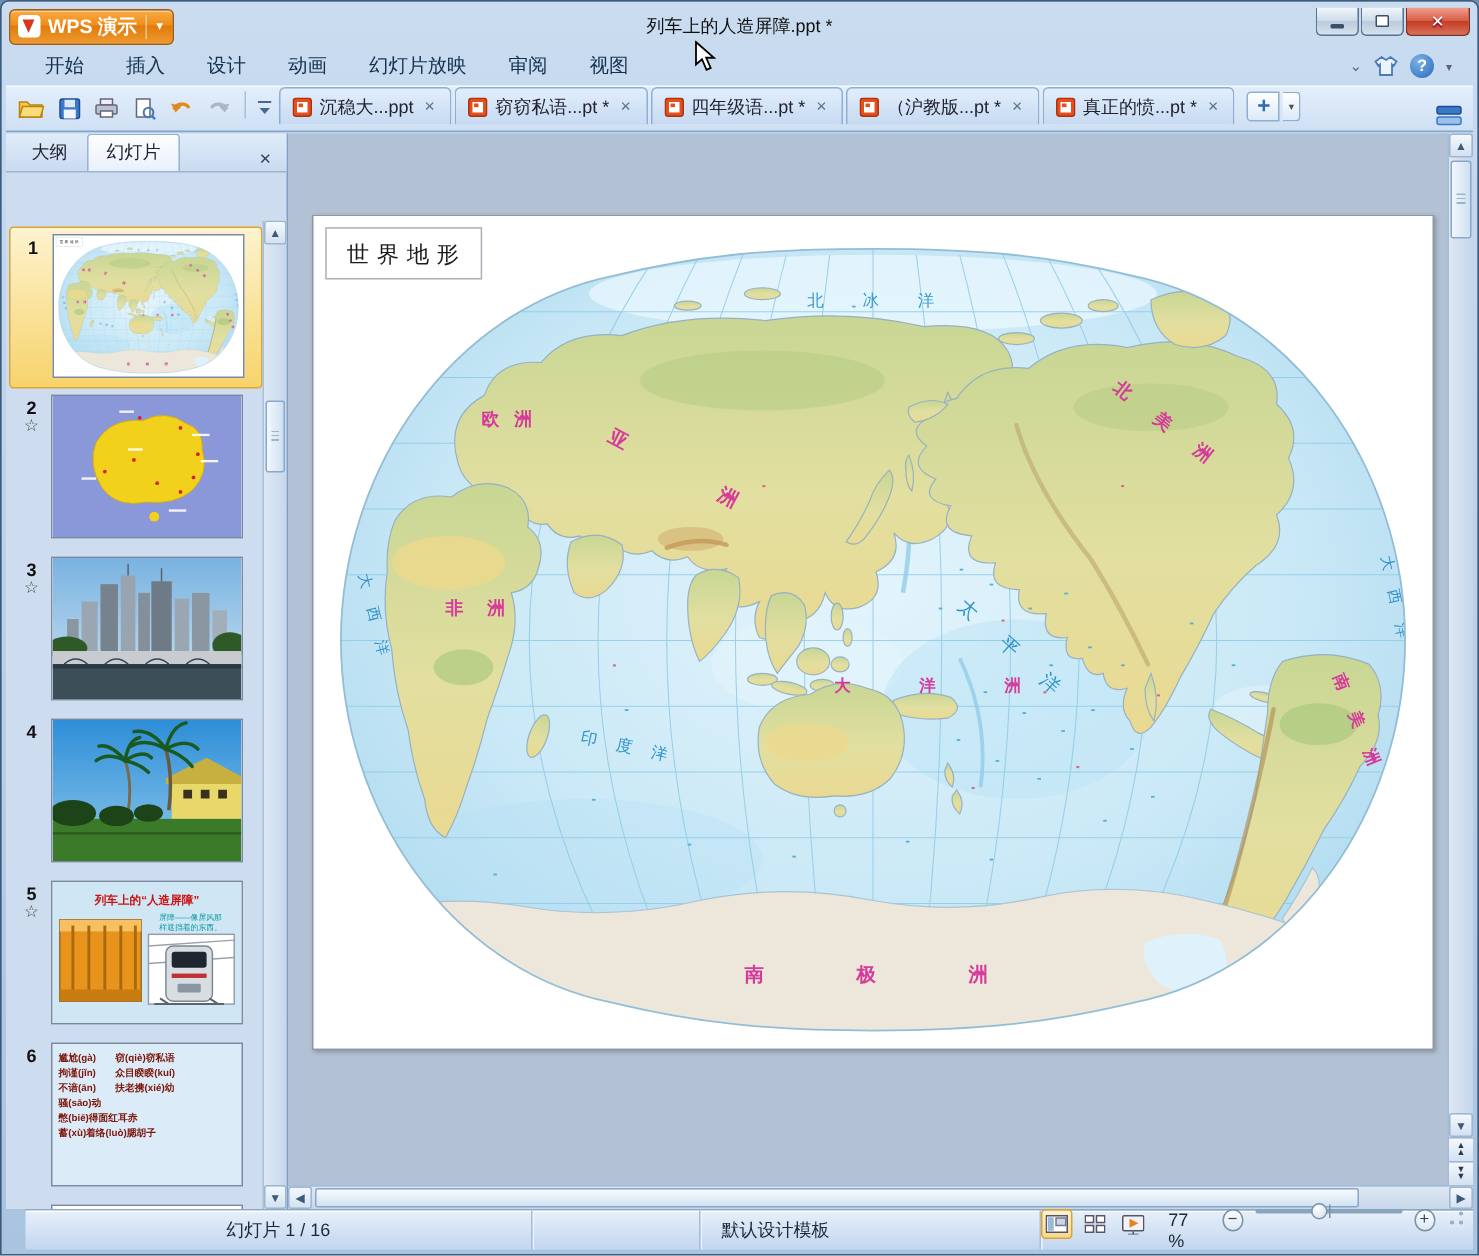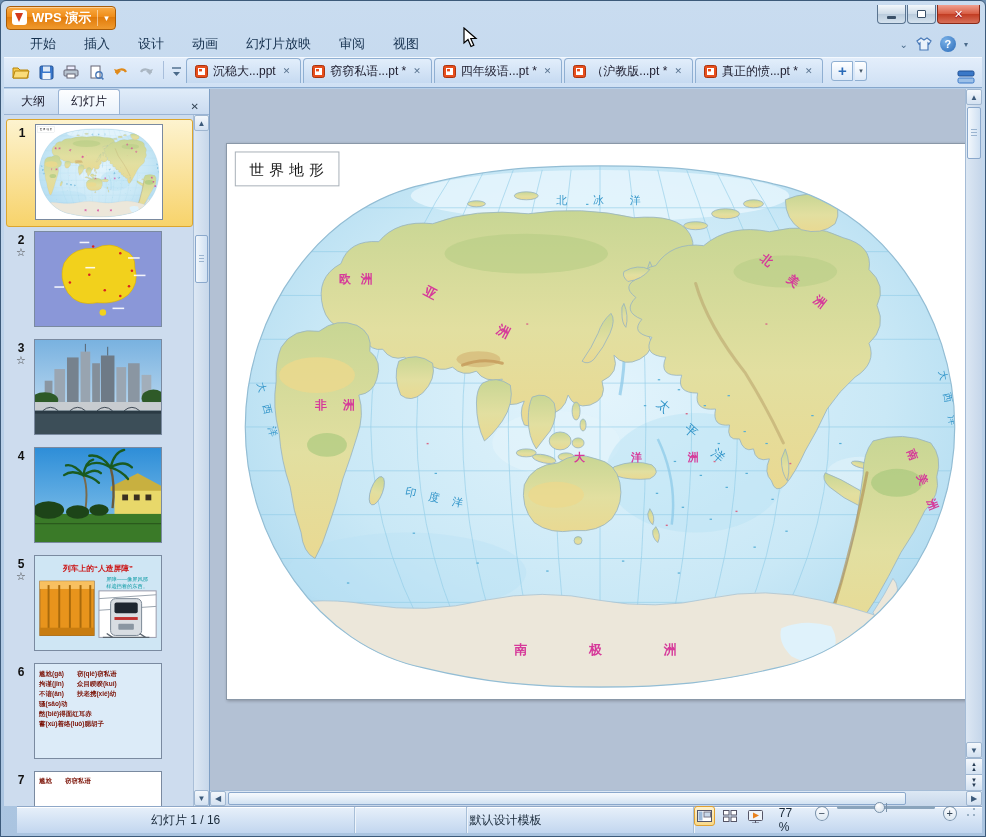--- a/index.html
+++ b/index.html
@@ -60,21 +60,21 @@
   .add-tab::before{content:"+";font-size:15px;font-weight:bold;color:#2a6ab8;}
   .add-tab-caret{width:12px;height:20px;border:1px solid #8fafd2;border-left:none;border-radius:0 3px 3px 0;
     background:linear-gradient(#fff,#dce9f8);display:flex;align-items:center;justify-content:center;font-size:7px;color:#456;}
   .add-tab-caret::before{content:"▾";}
   .tab-windows{margin-left:auto;width:24px;height:20px;display:flex;align-items:center;justify-content:center;}
 
   
   .main{flex:1;display:flex;min-height:0;border-top:1px solid #b8cfe8;}
 
   
-  .sidebar{width:206px;display:flex;flex-direction:column;border-right:1px solid #7f9fc4;background:#cddcee;}
+  .sidebar{width:188px;display:flex;flex-direction:column;border-right:1px solid #7f9fc4;background:#cddcee;gap:32px;}
   .pane-tabs{height:26px;display:flex;align-items:flex-end;background:linear-gradient(#e0ecf9,#cadbf0);
     border-bottom:1px solid #9ab4d4;padding:0 4px;}
   .pane-tab{padding:3px 12px 4px;font-size:12px;color:#223;border:1px solid transparent;border-bottom:none;border-radius:3px 3px 0 0;}
   .pane-tab.active{background:linear-gradient(#fdfeff,#e8f1fb);border-color:#9ab4d4;font-weight:normal;}
   .pane-close{margin-left:auto;padding:2px 6px;color:#345;font-size:10px;font-weight:bold;}
   .pane-close::before{content:"✕";}
   .thumb-wrap{flex:1;position:relative;overflow:hidden;}
   .thumb-list{position:absolute;left:0;top:0;right:16px;bottom:0;overflow:hidden;padding:4px 0 0 2px;}
   .slide-row{display:flex;height:108px;padding:4px 2px;align-items:flex-start;}
   .slide-row.selected{background:linear-gradient(#fdf3cf,#f7d36b);border:1px solid #dca62e;border-radius:3px;}
@@ -119,21 +119,21 @@
   
   .notes{height:38px;background:linear-gradient(#f5f9fd,#c3d6ee);border-top:1px solid #8fa8c8;display:flex;align-items:center;padding-left:14px;}
   .notes-text{font-size:13px;color:#333;}
 
   
   .statusbar{height:27px;display:flex;align-items:center;background:linear-gradient(#e7f0fa,#c2d6ef);
     border-top:1px solid #8fa8c8;box-shadow:inset 0 1px 0 #fff;font-size:12px;color:#1a2a3a;margin-left:13px;}
   .cell{height:100%;display:flex;align-items:center;border-right:1px solid #a8bfd8;box-shadow:1px 0 0 #eef4fb;}
   .cell.c1{width:356px;justify-content:center;}
   .cell.c2{width:118px;}
-  .cell.c3{width:238px;padding-left:2px;}
+  .cell.c3{width:238px;padding-left:14px;}
   .status-right{margin-left:auto;display:flex;gap:4px;padding-right:6px;}
   .view-btn{width:23px;height:20px;display:flex;align-items:center;justify-content:center;border:1px solid transparent;border-radius:3px;}
   .view-btn.active{border-color:#e0a030;background:linear-gradient(#fdf2d0,#f8d98a);}
   .zoom-label{margin:0 6px 0 8px;}
   .zoom-circle{width:15px;height:15px;border-radius:50%;border:1px solid #7a92aa;background:linear-gradient(#fcfdff,#dde8f2);
     display:flex;align-items:center;justify-content:center;font-size:11px;color:#345;line-height:1;}
   .zoom-track{width:104px;height:3px;background:#8aa4bc;border-radius:2px;position:relative;margin:0 4px;}
   .zoom-tick{position:absolute;left:50%;top:-3px;width:1px;height:9px;background:#7a92aa;}
   .zoom-thumb{position:absolute;left:38%;top:-4px;width:11px;height:11px;border-radius:50%;
     background:radial-gradient(circle at 35% 30%,#fff,#cfdce8);border:1px solid #7a92aa;}
@@ -342,20 +342,21 @@
         <rect x="8" y="8" width="104" height="34" fill="#ffffff" stroke="#a8b0b8" stroke-width="1"></rect>
         <text x="22" y="31" font-size="15" letter-spacing="5" fill="#1a1a1a" font-family="Liberation Sans, DejaVu Sans, sans-serif">世界地形</text>
       </g>
     </symbol>
   </defs>
 </svg>
 
 <div class="window">
 
   <div class="titlebar">
+    <div class="title-text">列车上的人造屏障.ppt *</div>
     <div class="app-btn">
       <span class="app-logo"></span>
       <span>WPS 演示</span>
       <span class="sep"></span>
       <span class="caret">▾</span>
     </div>
     <div class="win-controls">
       <div class="win-btn">
           <span class="glyph-min"></span>
         </div>

